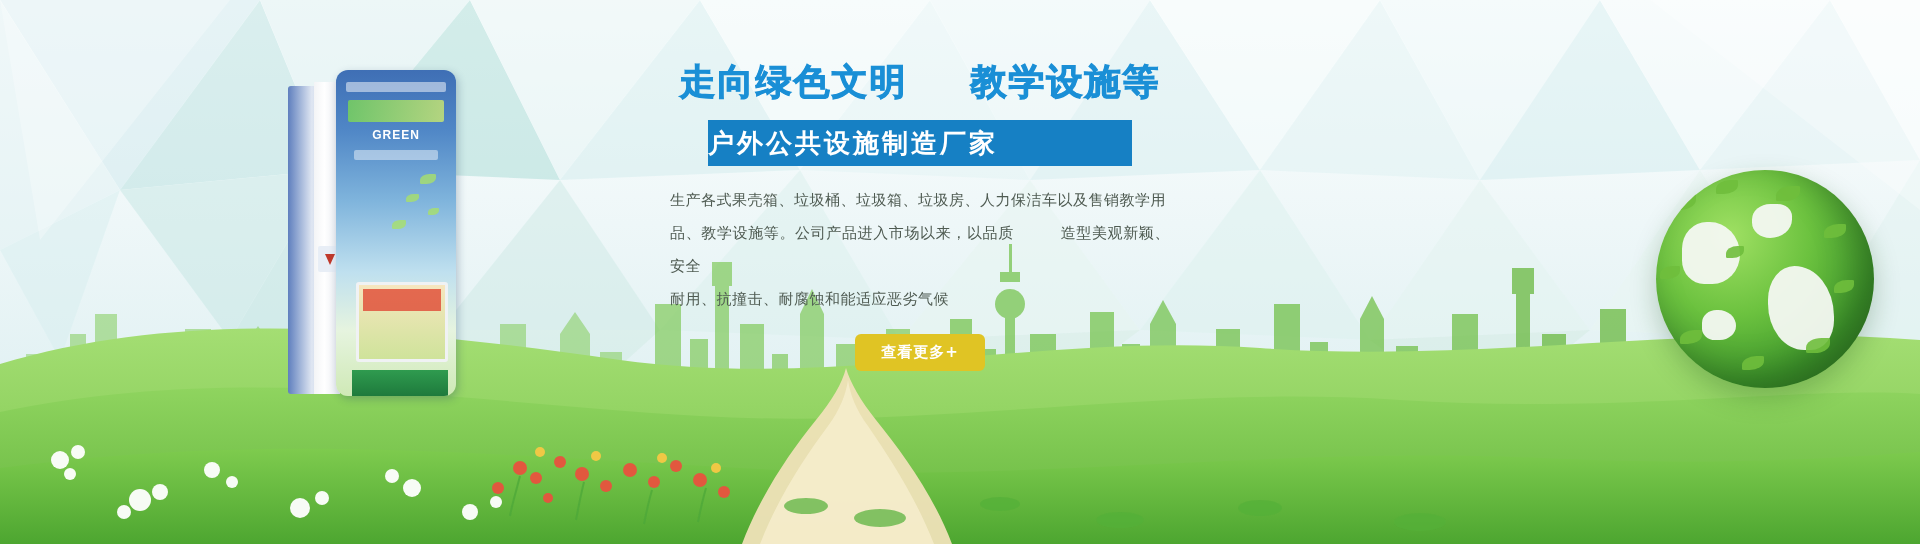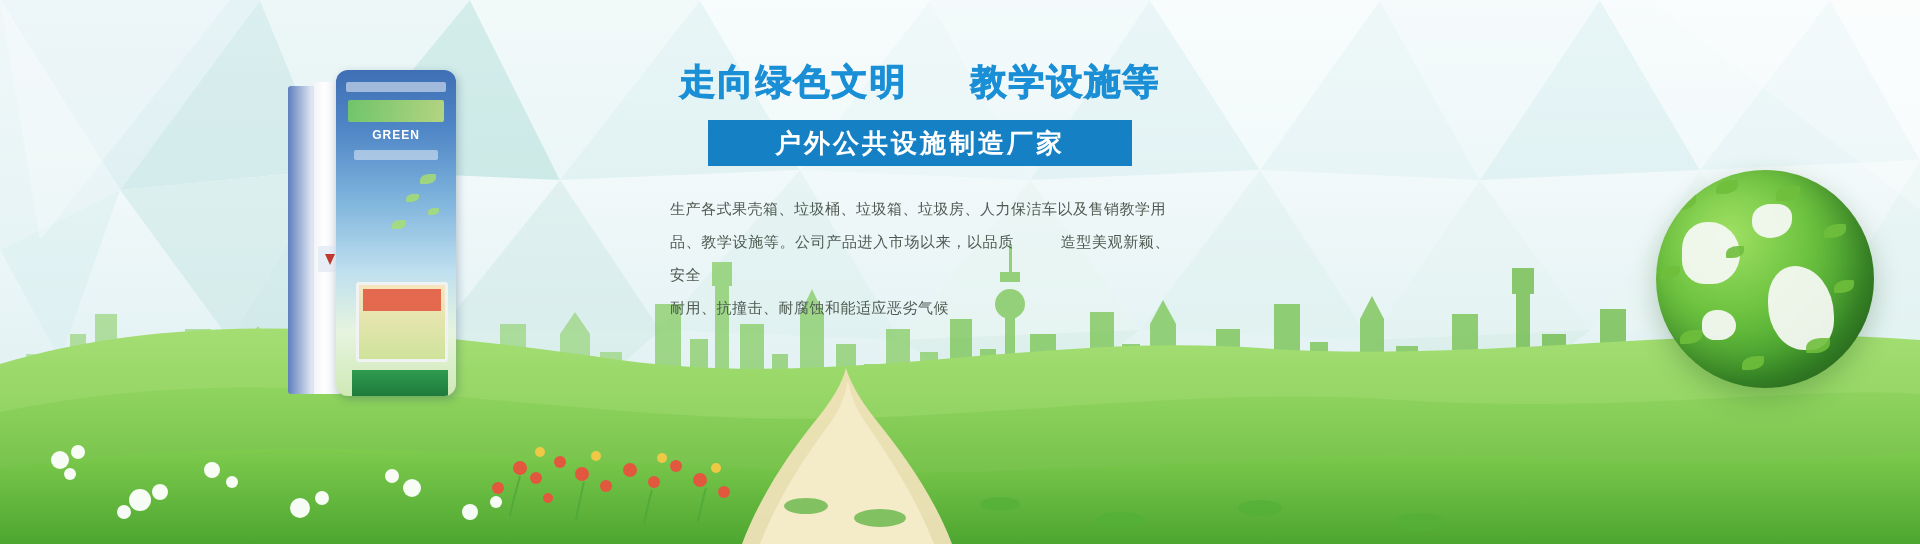--- a/index.html
+++ b/index.html
@@ -30,28 +30,28 @@
     color:#1a8fd6;letter-spacing:2px;
     text-align:center;
     font-family:"DejaVu Sans","Liberation Sans",sans-serif;
     -webkit-text-stroke:1px #1a8fd6;
   }
   .headline .gap{display:inline-block;width:34px;}
   .subbar{
     margin:16px auto 0 auto;
     width:424px;height:46px;
     background:#1680c4;
-    display:flex;align-items:center;justify-content:center;
+    display:flex;align-items:center;
   }
   .subbar span{
     color:#ffffff;font-size:26px;font-weight:bold;letter-spacing:3px;
     font-family:"DejaVu Sans","Liberation Sans",sans-serif;
   }
   .para{
-    margin:27px auto 0 auto;width:500px;
+    margin:18px auto 0 auto;width:500px;
     font-size:15px;line-height:33px;color:#4f5b52;
     text-align:justify;letter-spacing:.5px;
     font-family:"DejaVu Sans","Liberation Sans",sans-serif;
   }
   .para p{margin:0;}
   .cta-wrap{margin-top:18px;text-align:center;}
   .cta{
     display:inline-block;
     background:#e0c424;color:#ffffff;
     border:none;border-radius:6px;
@@ -376,16 +376,19 @@
     <div class="subbar">
       <span>户外公共设施制造厂家</span>
     </div>
 
     <div class="para">
       <p>生产各式果壳箱、垃圾桶、垃圾箱、垃圾房、人力保洁车以及售销教学用</p>
       <p>品、教学设施等。公司产品进入市场以来，以品质　　　造型美观新颖、安全</p>
       <p>耐用、抗撞击、耐腐蚀和能适应恶劣气候</p>
     </div>
 
+    <div class="cta-wrap">
+      <button class="cta">查看更多+</button>
+    </div>
 
   </div>
 
 </div>
 
 </body></html>

